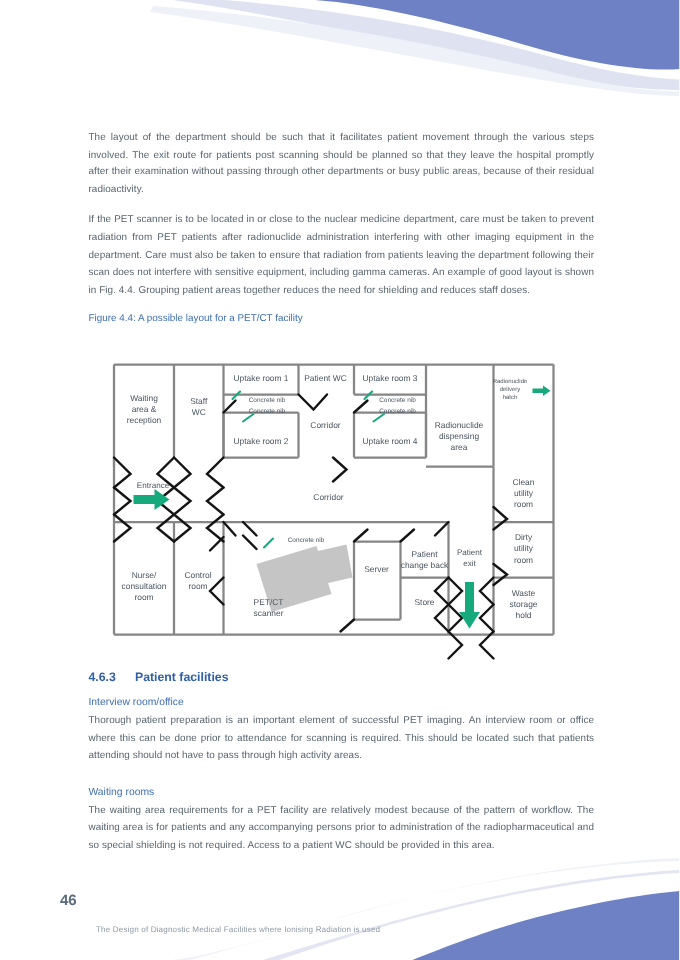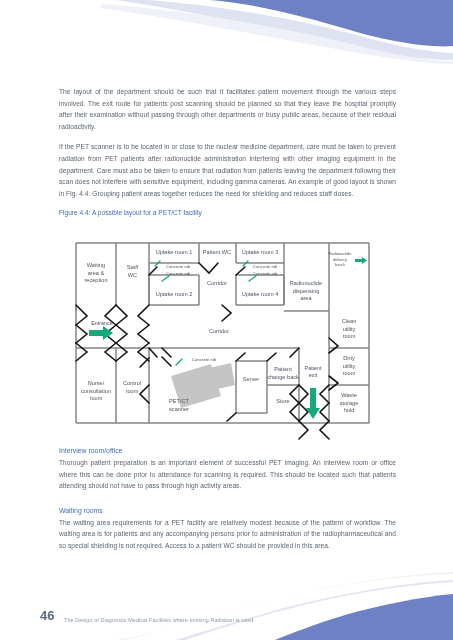--- a/index.html
+++ b/index.html
@@ -75,22 +75,22 @@
   #footer {
     position: absolute;
     left: 0;
     bottom: 0;
     width: 453px;
     height: 40px;
   }
   #page-number {
     position: absolute;
     left: 40px;
-    bottom: 17px;
-    font-size: 13px;
+    bottom: 34px;
+    font-size: 10px;
     font-weight: bold;
     color: #5b6b7d;
   }
   #footer-text {
     position: absolute;
     left: 64px;
     bottom: 17.5px;
     font-size: 5.4px;
     color: #8d99a6;
     letter-spacing: 0.1px;
@@ -296,20 +296,23 @@
     </text>
     <text x="43" y="92" font-size="5.4">Entrance</text>
     <text x="254" y="137" font-size="5.4">
       <tspan x="254" dy="0">Patient</tspan><tspan x="254" dy="7">exit</tspan>
     </text>
   </g>
 </svg>
 </div>
 
 <div class="page-content" style="top:447px;">
+  <h2 class="section-head">
+    <span class="num">4.6.3</span><span>Patient facilities</span>
+  </h2>
 
   <h3 class="sub-head">Interview room/office</h3>
   <p class="body">Thorough patient preparation is an important element of successful PET imaging. An interview room or office where this can be done prior to attendance for scanning is required. This should be located such that patients attending should not have to pass through high activity areas.</p>
 
   <div style="height:6px;"></div>
 
   <h3 class="sub-head">Waiting rooms</h3>
   <p class="body">The waiting area requirements for a PET facility are relatively modest because of the pattern of workflow. The waiting area is for patients and any accompanying persons prior to administration of the radiopharmaceutical and so special shielding is not required. Access to a patient WC should be provided in this area.</p>
 </div>
 

